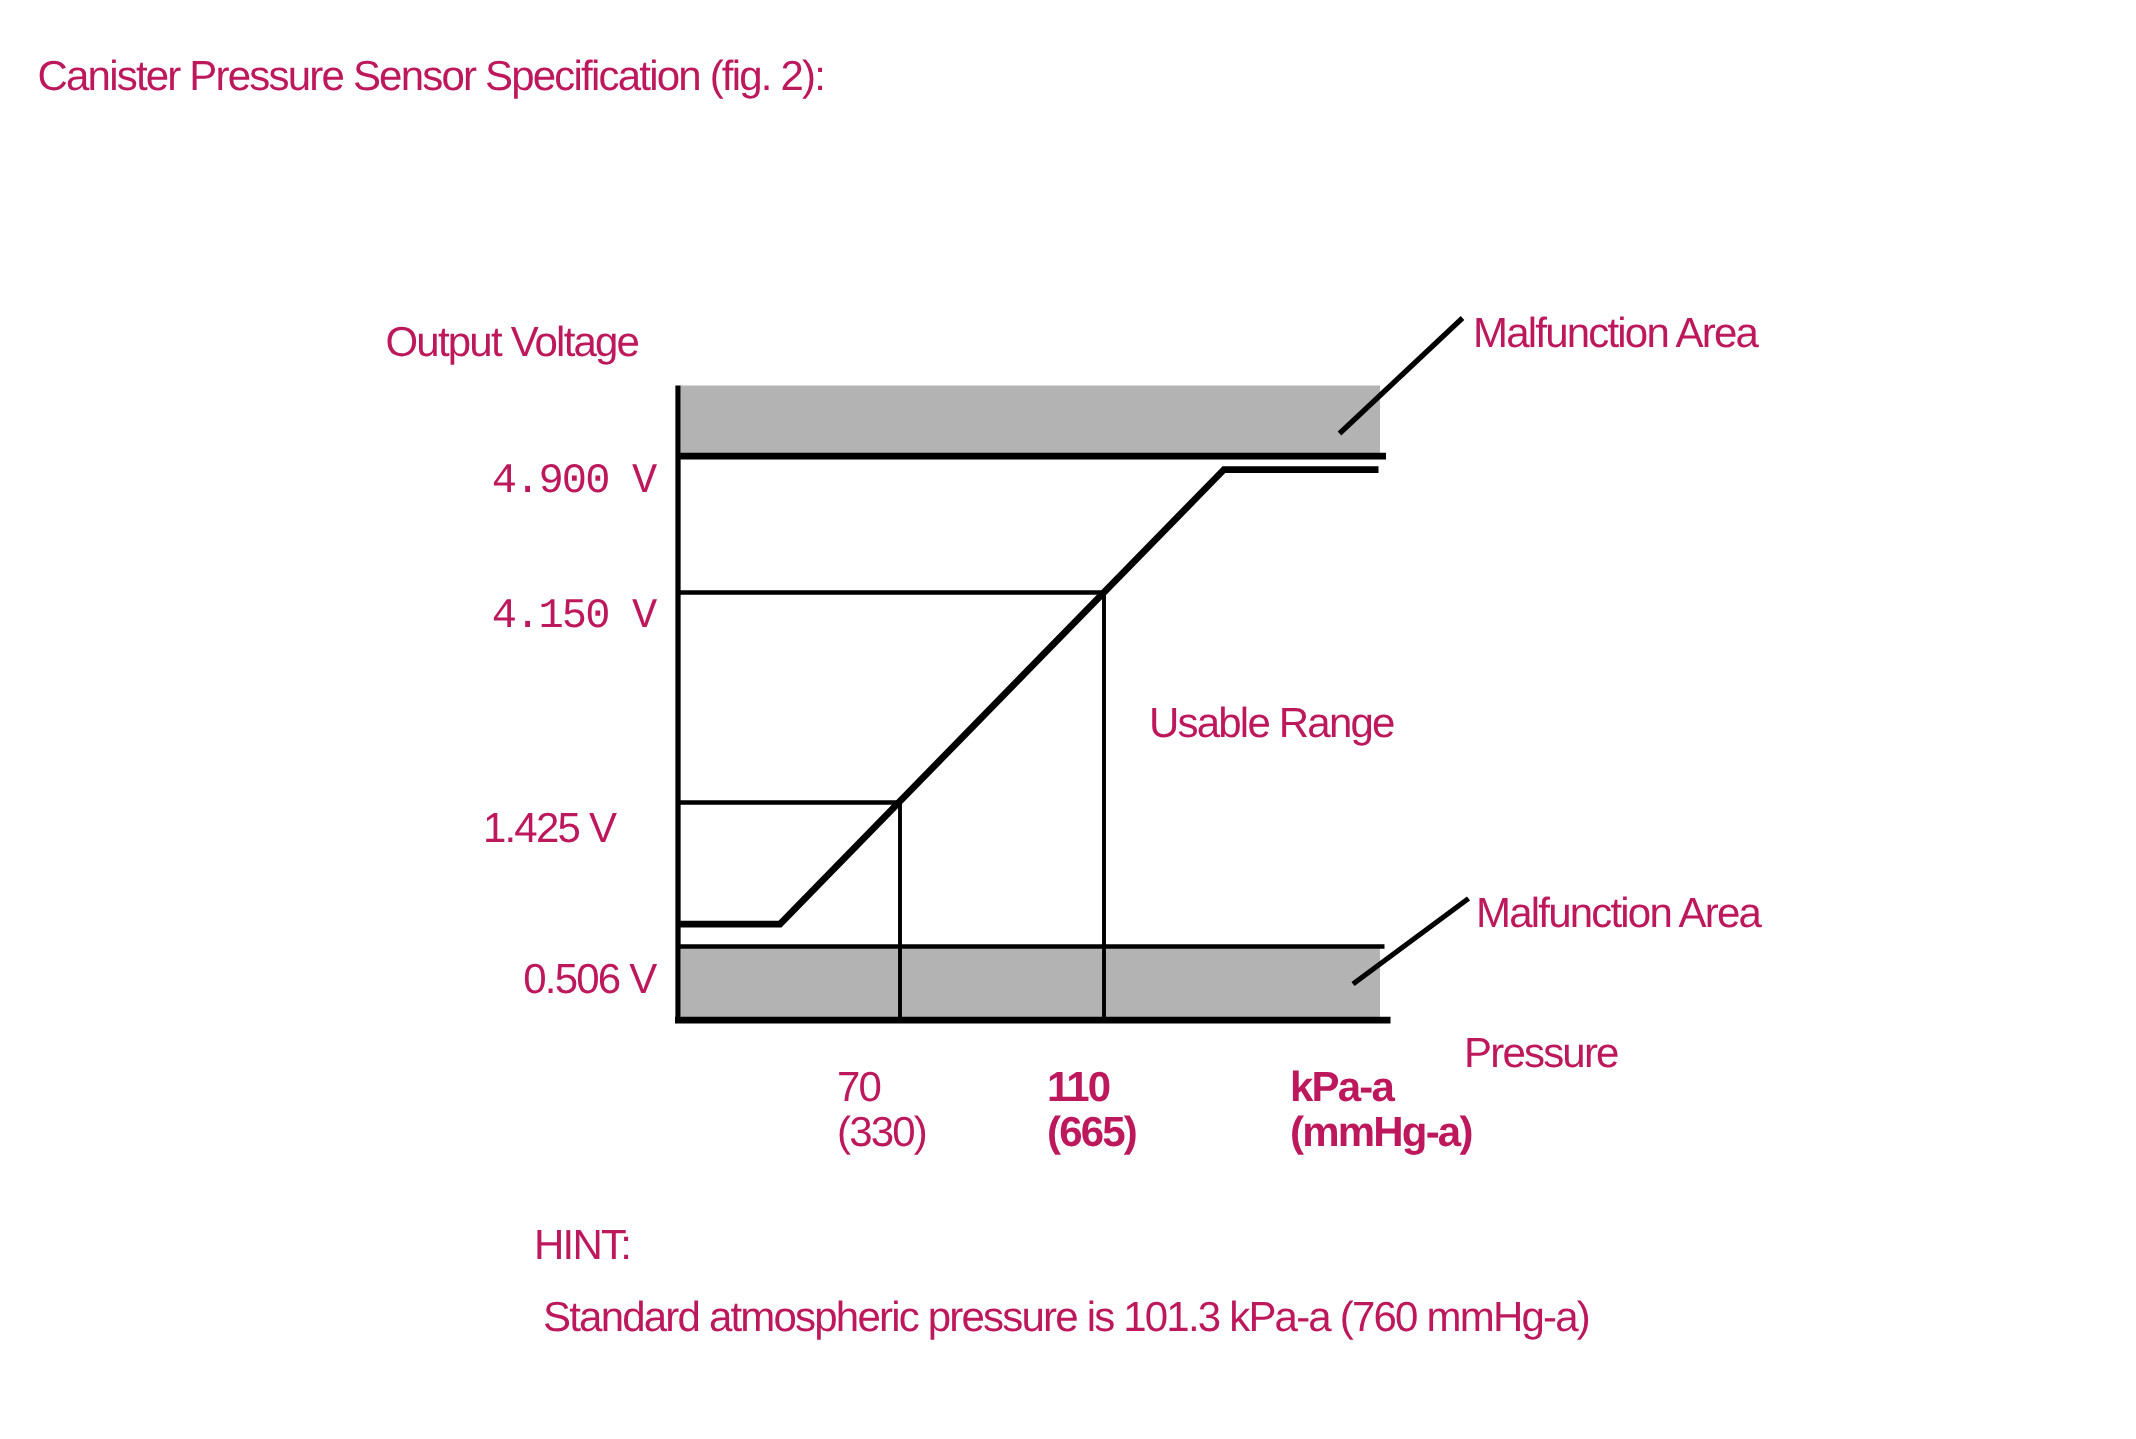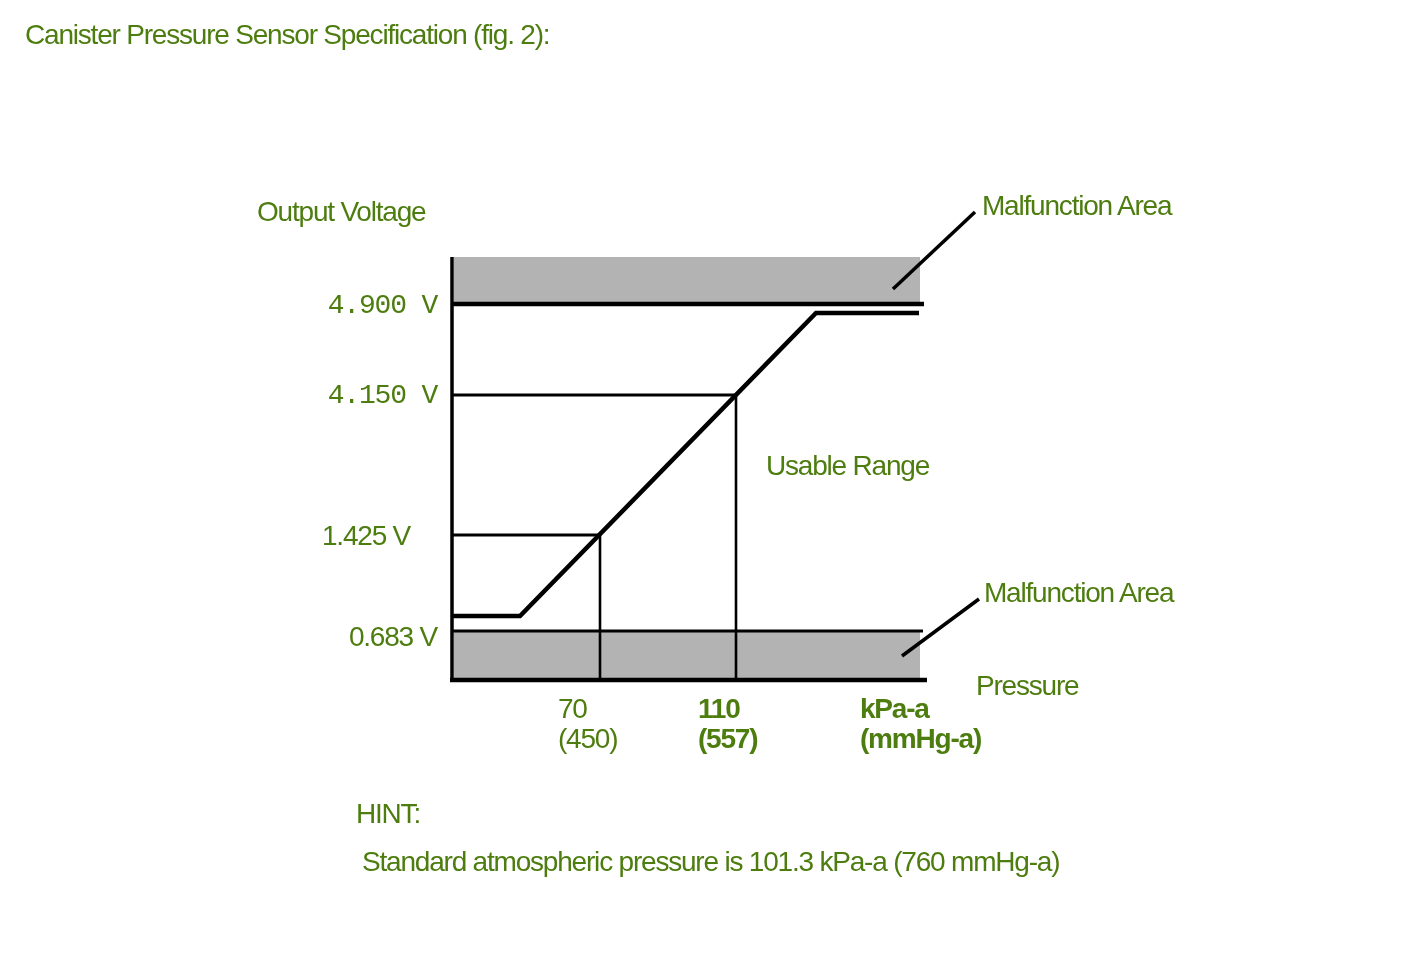--- a/index.html
+++ b/index.html
@@ -10,21 +10,22 @@
     color:#000000;
     overflow:hidden;
   }
   #chart-svg{position:absolute;left:0;top:0;width:1424px;height:959px;}
   .label{
     position:absolute;
     font-size:28px;
     letter-spacing:-1.2px;
     line-height:30px;
     white-space:nowrap;
-    color:#4d7c0f;
+    color:#be185d;
+    margin-top:16px;
   }
   .ytick{
     left:295px;width:142px;text-align:right;
   }
   #title{left:25px;top:20px;}
   #y-axis-title{left:257px;top:197px;}
   #ytick-4900{top:291px;font-family:Liberation Mono, monospace;}
   #ytick-4150{top:381px;font-family:Liberation Mono, monospace;}
   #ytick-1425{top:521px;text-align:center;}
   #ytick-0450{top:622px;}
@@ -58,29 +59,29 @@
     <polyline points="452,616 520,616 816,313 919,313" fill="none" stroke="#000000" stroke-width="4.5" stroke-linejoin="miter"></polyline>
   </svg>
 
 <div id="title" class="label">Canister Pressure Sensor Specification (fig. 2):</div>
 
 <div id="y-axis-title" class="label">Output Voltage</div>
 
 <div id="ytick-4900" class="label ytick">4.900 V</div>
 <div id="ytick-4150" class="label ytick">4.150 V</div>
 <div id="ytick-1425" class="label ytick">1.425 V</div>
-<div id="ytick-0450" class="label ytick">0.683 V</div>
+<div id="ytick-0450" class="label ytick">0.506 V</div>
 
 <div id="xtick-60" class="label xtick">
   <div>70</div>
-  <div>(450)</div>
+  <div>(330)</div>
 </div>
 <div id="xtick-110" class="label xtick">
   <div>110</div>
-  <div>(557)</div>
+  <div>(665)</div>
 </div>
 <div id="xtick-units" class="label xtick">
   <div>kPa-a</div>
   <div>(mmHg-a)</div>
 </div>
 
 <div id="usable-range" class="label">Usable Range</div>
 <div id="malfunction-top" class="label">Malfunction Area</div>
 <div id="malfunction-bottom" class="label">Malfunction Area</div>
 <div id="x-axis-title" class="label">Pressure</div>

